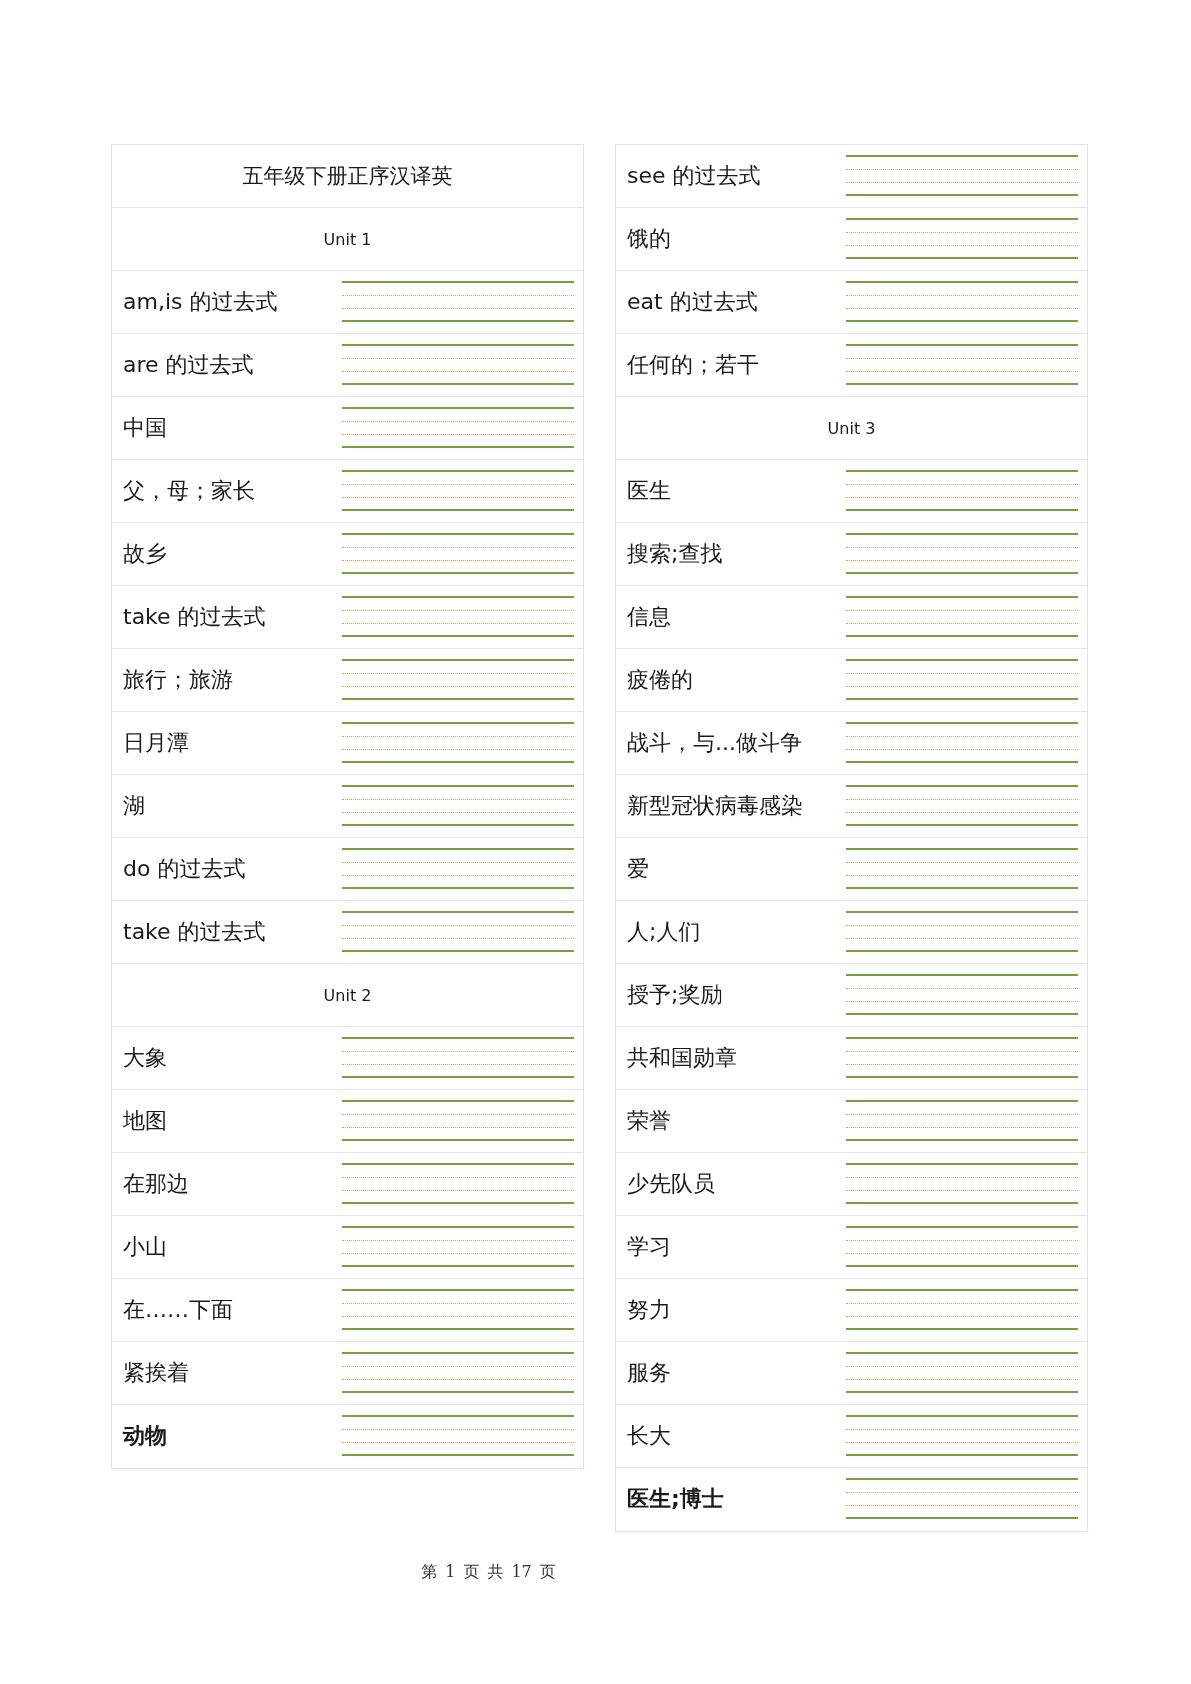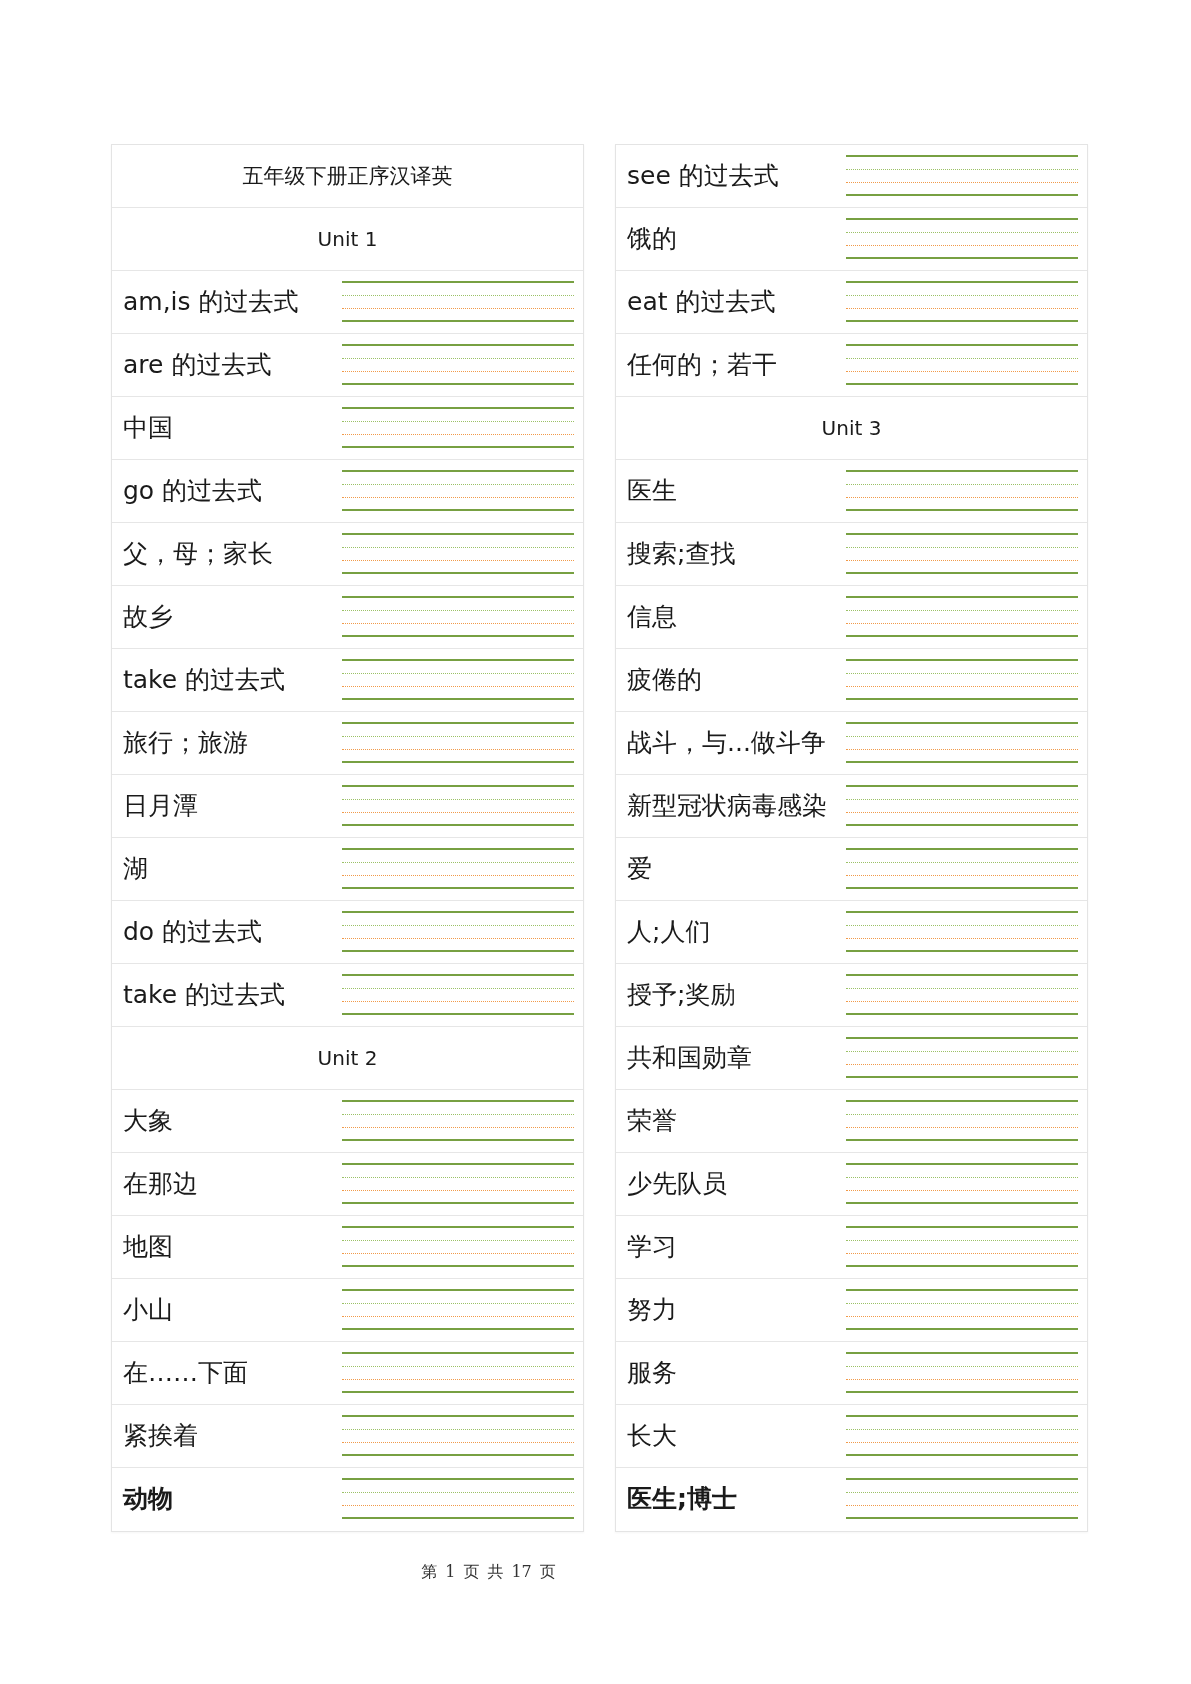--- a/index.html
+++ b/index.html
@@ -7,23 +7,23 @@
          font-family: "DejaVu Sans", "Liberation Sans", sans-serif; color: #1a1a1a; }
   .col { position: absolute; top: 144px; width: 473px;
          border: 1px solid #e4e4e4; box-sizing: border-box;
          box-shadow: 0 1px 2px rgba(0,0,0,0.04); }
   .col.left { left: 111px; }
   .col.right { left: 615px; }
   .row { position: relative; height: 63px; border-bottom: 1px solid #e6e6e6; box-sizing: border-box; }
   .row:last-child { border-bottom: none; font-weight: bold; }
   .row.head { display: flex; align-items: center; justify-content: center; font-weight: normal; }
   .row.head.title span { font-size: 21px; }
-  .row.head.unit span { font-size: 20px; }
+  .row.head.unit span { font-size: 16px; }
   .row .label { position: absolute; left: 11px; top: 0; height: 62px; line-height: 62px;
-                font-size: 25px; white-space: nowrap; }
+                font-size: 22px; white-space: nowrap; }
   .lines { position: absolute; left: 230px; right: 9px; top: 0; height: 62px; }
   .ln { position: absolute; left: 0; right: 0; height: 0; }
   .ln.solid { border-top: 2px solid #77a042; }
   .ln.dotg { border-top: 1px dotted #9bc166; }
   .ln.doto { border-top: 1px dotted #f19a4a; }
   .ln.l1 { top: 10px; }
   .ln.l2 { top: 24px; }
   .ln.l3 { top: 37px; }
   .ln.l4 { top: 49px; }
   .footer { position: absolute; top: 1562px; left: 0; width: 977px; text-align: center;
@@ -61,29 +61,20 @@
     <div class="row">
       <span class="label">中国</span>
       <div class="lines">
         <div class="ln solid l1"></div>
         <div class="ln dotg l2"></div>
         <div class="ln doto l3"></div>
         <div class="ln solid l4"></div>
       </div>
     </div>
     <div class="row">
-      <span class="label">go 的过去式</span>
-      <div class="lines">
-        <div class="ln solid l1"></div>
-        <div class="ln dotg l2"></div>
-        <div class="ln doto l3"></div>
-        <div class="ln solid l4"></div>
-      </div>
-    </div>
-    <div class="row">
       <span class="label">父，母；家长</span>
       <div class="lines">
         <div class="ln solid l1"></div>
         <div class="ln dotg l2"></div>
         <div class="ln doto l3"></div>
         <div class="ln solid l4"></div>
       </div>
     </div>
     <div class="row">
       <span class="label">故乡</span>
@@ -154,30 +145,30 @@
     <div class="row">
       <span class="label">大象</span>
       <div class="lines">
         <div class="ln solid l1"></div>
         <div class="ln dotg l2"></div>
         <div class="ln doto l3"></div>
         <div class="ln solid l4"></div>
       </div>
     </div>
     <div class="row">
+      <span class="label">地图</span>
+      <div class="lines">
+        <div class="ln solid l1"></div>
+        <div class="ln dotg l2"></div>
+        <div class="ln doto l3"></div>
+        <div class="ln solid l4"></div>
+      </div>
+    </div>
+    <div class="row">
       <span class="label">在那边</span>
-      <div class="lines">
-        <div class="ln solid l1"></div>
-        <div class="ln dotg l2"></div>
-        <div class="ln doto l3"></div>
-        <div class="ln solid l4"></div>
-      </div>
-    </div>
-    <div class="row">
-      <span class="label">地图</span>
       <div class="lines">
         <div class="ln solid l1"></div>
         <div class="ln dotg l2"></div>
         <div class="ln doto l3"></div>
         <div class="ln solid l4"></div>
       </div>
     </div>
     <div class="row">
       <span class="label">小山</span>
       <div class="lines">

